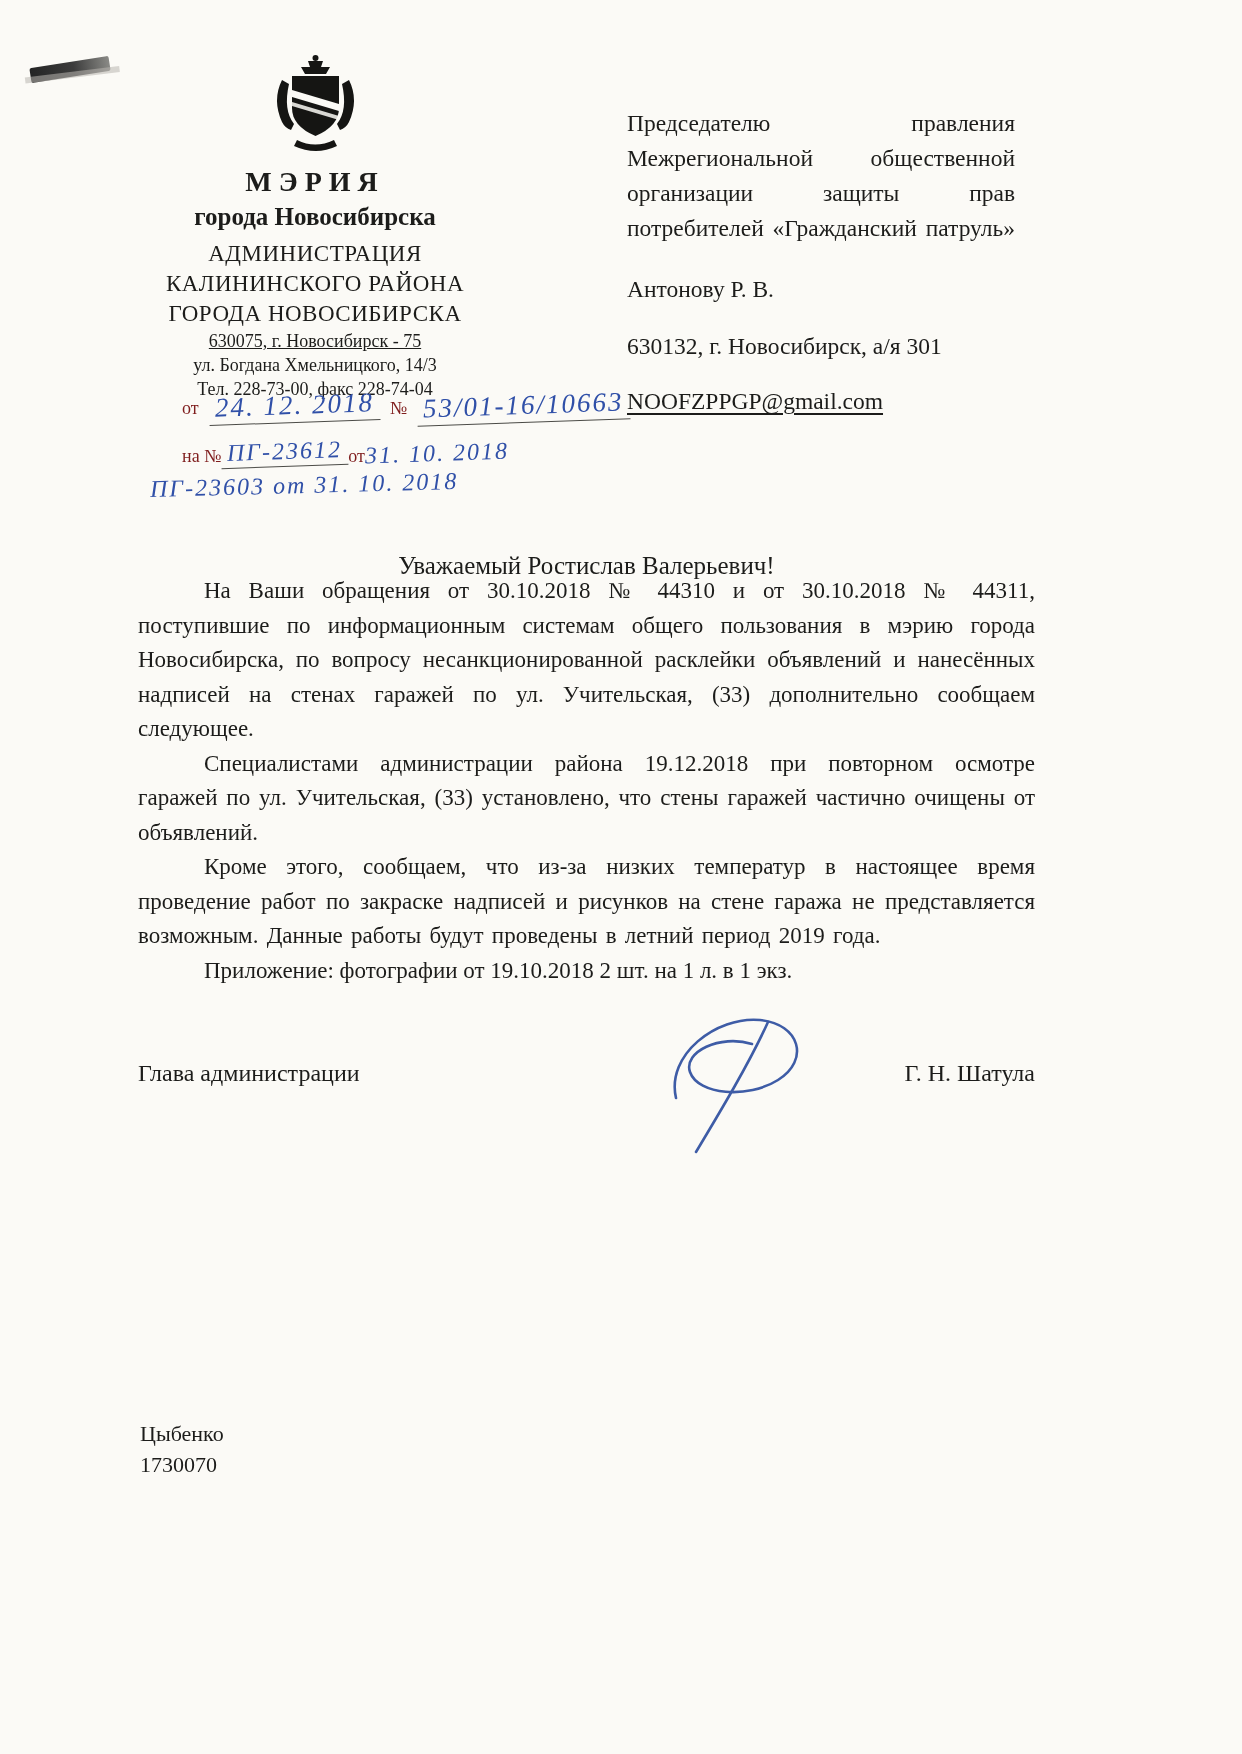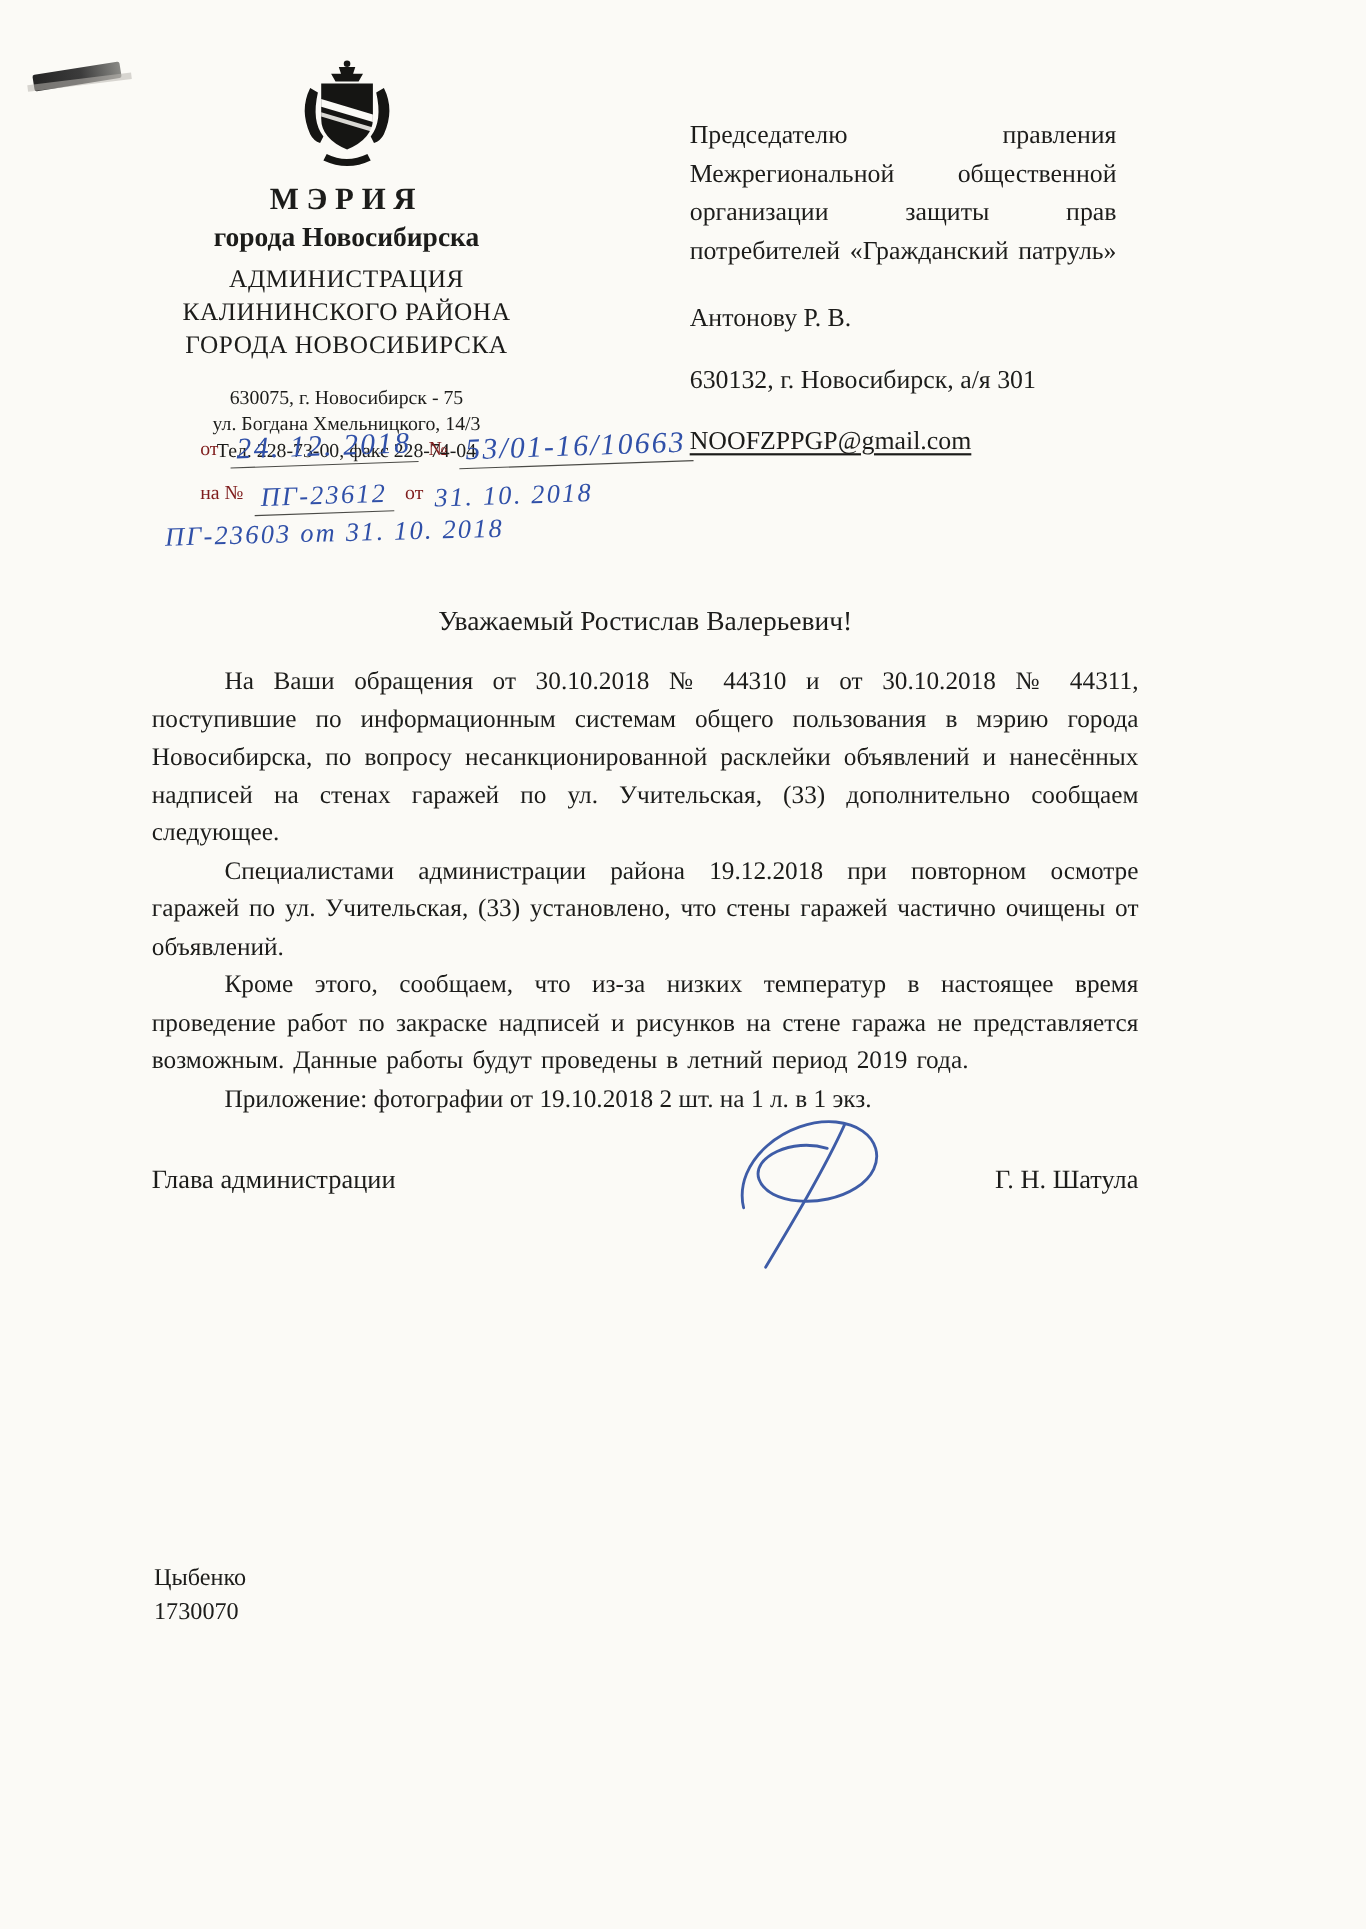--- a/index.html
+++ b/index.html
@@ -32,30 +32,30 @@
   .sender {
     position:absolute; left:140px; top:54px; width:350px;
     text-align:center;
   }
   .emblem { width:95px; height:100px; margin:0 auto; }
   .org-title { font-size:28px; font-weight:bold; letter-spacing:7px; margin-top:12px; }
   .org-subtitle { font-size:25px; font-weight:bold; margin-top:5px; }
   .dept-line { font-size:23px; margin-top:4px; letter-spacing:.5px; }
   .dept-line.first { margin-top:10px; }
   .addr-line { font-size:18px; margin-top:3px; }
-  .addr-line.first { margin-top:24px; }
+  .addr-line.first { margin-top:4px;text-decoration:underline; }
 
   
   .ref-line1 {
     position:absolute; left:182px; top:390px;
     display:flex; align-items:baseline; gap:10px; white-space:nowrap;
   }
   .ref-line2 {
     position:absolute; left:182px; top:438px;
-    display:flex; align-items:flex-start; gap:10px; white-space:nowrap;
+    display:flex; align-items:flex-end; gap:0; white-space:nowrap;
   }
   .ref-line3 {
     position:absolute; left:150px; top:472px; white-space:nowrap;
     transform:rotate(-1.5deg);
   }
   .ref-label { font-size:18px; color:#7f1d1d; }
   .hand {
     font-style:italic;
     color:#3050a8;
     letter-spacing:2px;
@@ -75,21 +75,21 @@
   .recipient-email {
     font-size:23.5px; margin-top:28px;
     text-decoration:underline; text-underline-offset:4px;
   }
 
   
   .salutation {
     position:absolute; left:138px; top:552px; width:897px;
     text-align:center; font-size:25px;
   }
-  .letter-body { position:absolute; left:138px; top:602px; width:897px;font-family:Liberation Serif, serif; }
+  .letter-body { position:absolute; left:138px; top:574px; width:897px;font-family:Liberation Serif, serif; }
   .letter-body p {
     font-size:23px; line-height:34.5px;
     text-align:justify; text-indent:66px; word-spacing:2.5px;
   }
   .attachment-line {
     font-size:23px; line-height:34.5px; text-indent:66px;
   }
 
   
   .sign-row {

